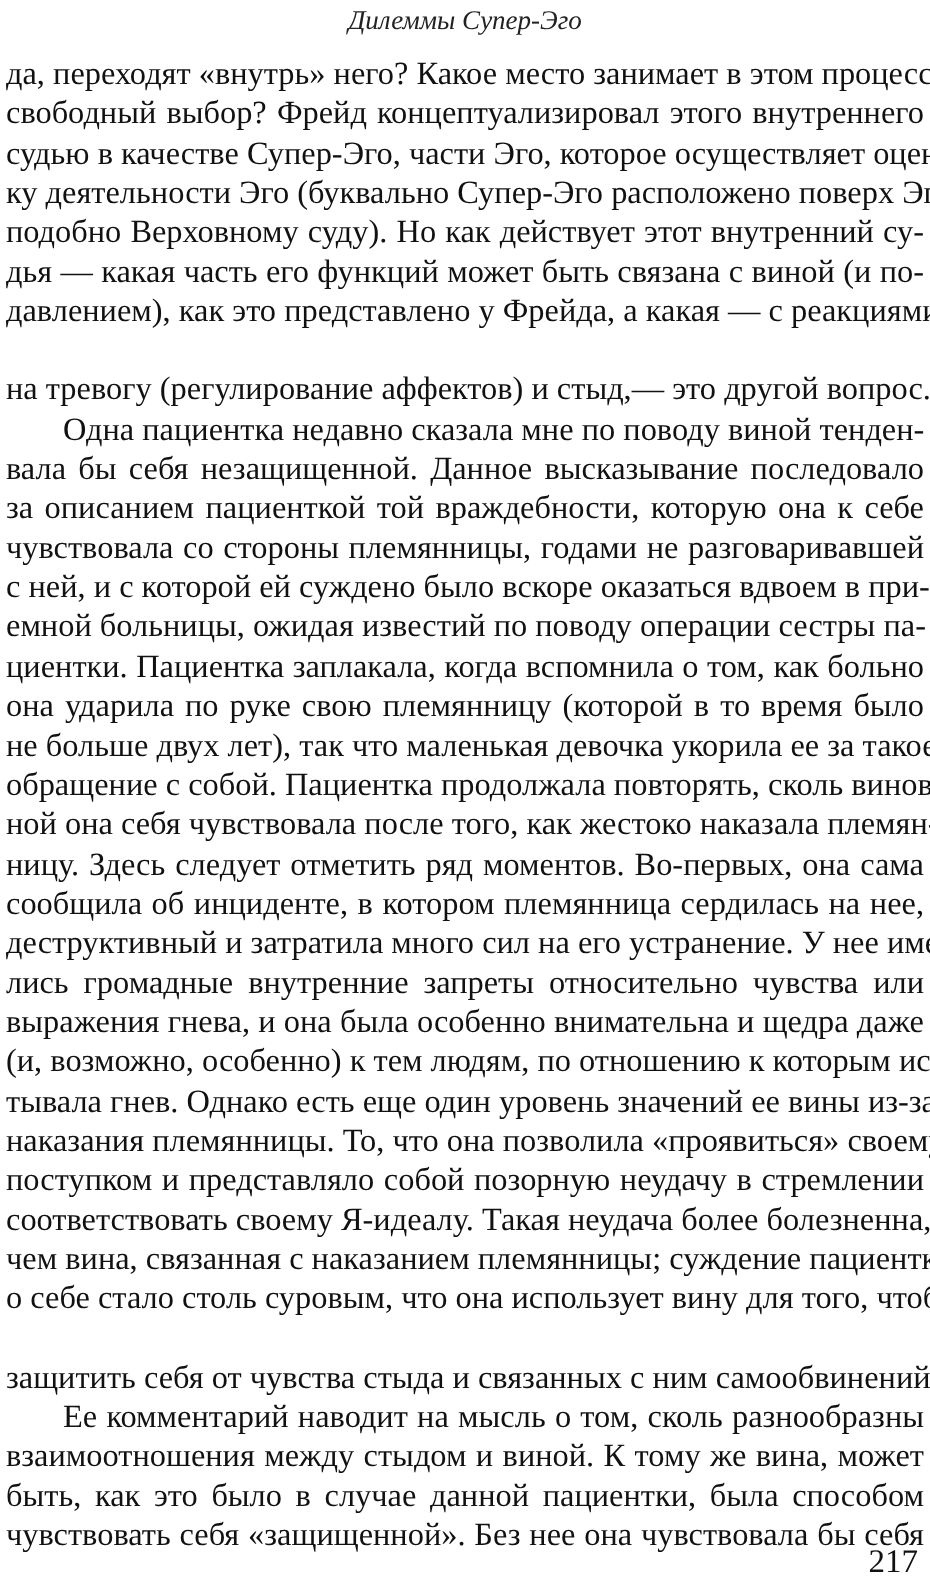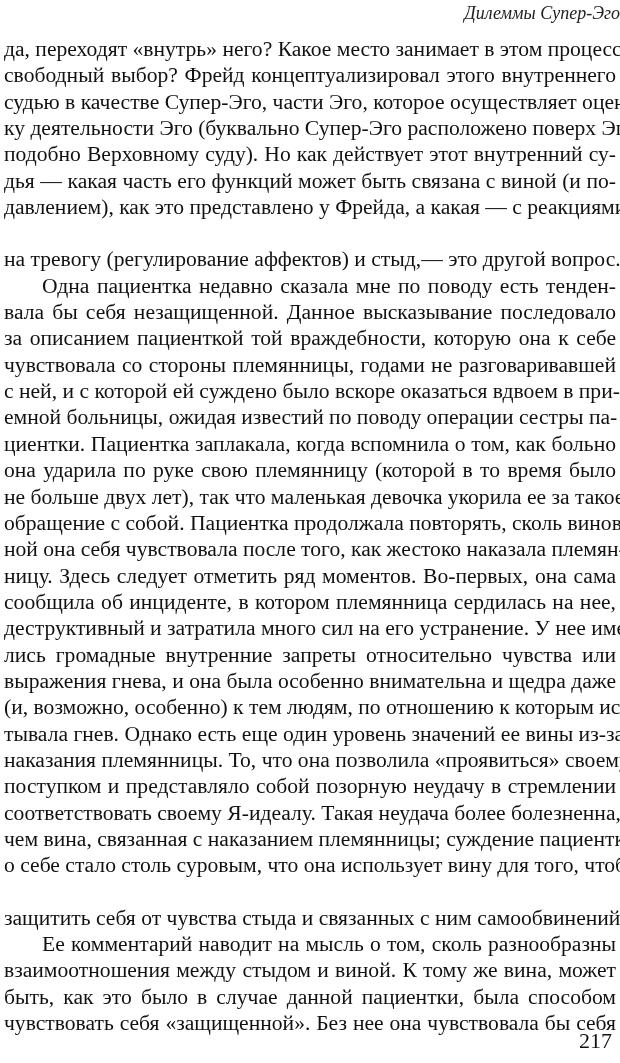--- a/index.html
+++ b/index.html
@@ -1,21 +1,21 @@
 <!DOCTYPE html>
 <html><head>
   <meta charset="utf-8">
   <style>
     html, body { margin: 0; padding: 0; background: #ffffff; }
     body {
       width: 620px; height: 1063px; overflow: hidden; position: relative;
       font-family: "Liberation Serif", "DejaVu Serif", serif; color: #111;
     }
     .running-head {
-      position: absolute; top: 2px; left: 0; width: 620px; text-align: right;
+      position: absolute; top: 2px; left: 0; width: 620px; text-align: center;
       font-style: italic; font-size: 18px; line-height: 22px; color: #222;
     }
     .body-text {
       position: absolute; top: 36px; left: 4px; width: 612px;
       font-size: 21.6px; line-height: 26.35px;
     }
     .line {
       display: block; white-space: nowrap; text-align: justify;
       text-align-last: justify; height: 26.35px; overflow: visible;
     }
@@ -32,21 +32,21 @@
 
 <div class="body-text" id="body-text">
     <span class="line">да, переходят «внутрь» него? Какое место занимает в этом процессе</span>
     <span class="line">свободный выбор? Фрейд концептуализировал этого внутреннего</span>
     <span class="line">судью в качестве Супер-Эго, части Эго, которое осуществляет оцен-</span>
     <span class="line">ку деятельности Эго (буквально Супер-Эго расположено поверх Эго,</span>
     <span class="line">подобно Верховному суду). Но как действует этот внутренний су-</span>
     <span class="line">дья — какая часть его функций может быть связана с виной (и по-</span>
     <span class="line">давлением), как это представлено у Фрейда, а какая — с реакциями</span>
     <span class="line last">на тревогу (регулирование аффектов) и стыд,— это другой вопрос.</span>
-    <span class="line indent">Одна пациентка недавно сказала мне по поводу есть тенден-</span>
+    <span class="line indent">Одна пациентка недавно сказала мне по поводу виной тенден-</span>
     <span class="line">вала бы себя незащищенной. Данное высказывание последовало</span>
     <span class="line">за описанием пациенткой той враждебности, которую она к себе</span>
     <span class="line">чувствовала со стороны племянницы, годами не разговаривавшей</span>
     <span class="line">с ней, и с которой ей суждено было вскоре оказаться вдвоем в при-</span>
     <span class="line">емной больницы, ожидая известий по поводу операции сестры па-</span>
     <span class="line">циентки. Пациентка заплакала, когда вспомнила о том, как больно</span>
     <span class="line">она ударила по руке свою племянницу (которой в то время было</span>
     <span class="line">не больше двух лет), так что маленькая девочка укорила ее за такое</span>
     <span class="line">обращение с собой. Пациентка продолжала повторять, сколь винов-</span>
     <span class="line">ной она себя чувствовала после того, как жестоко наказала племян-</span>

